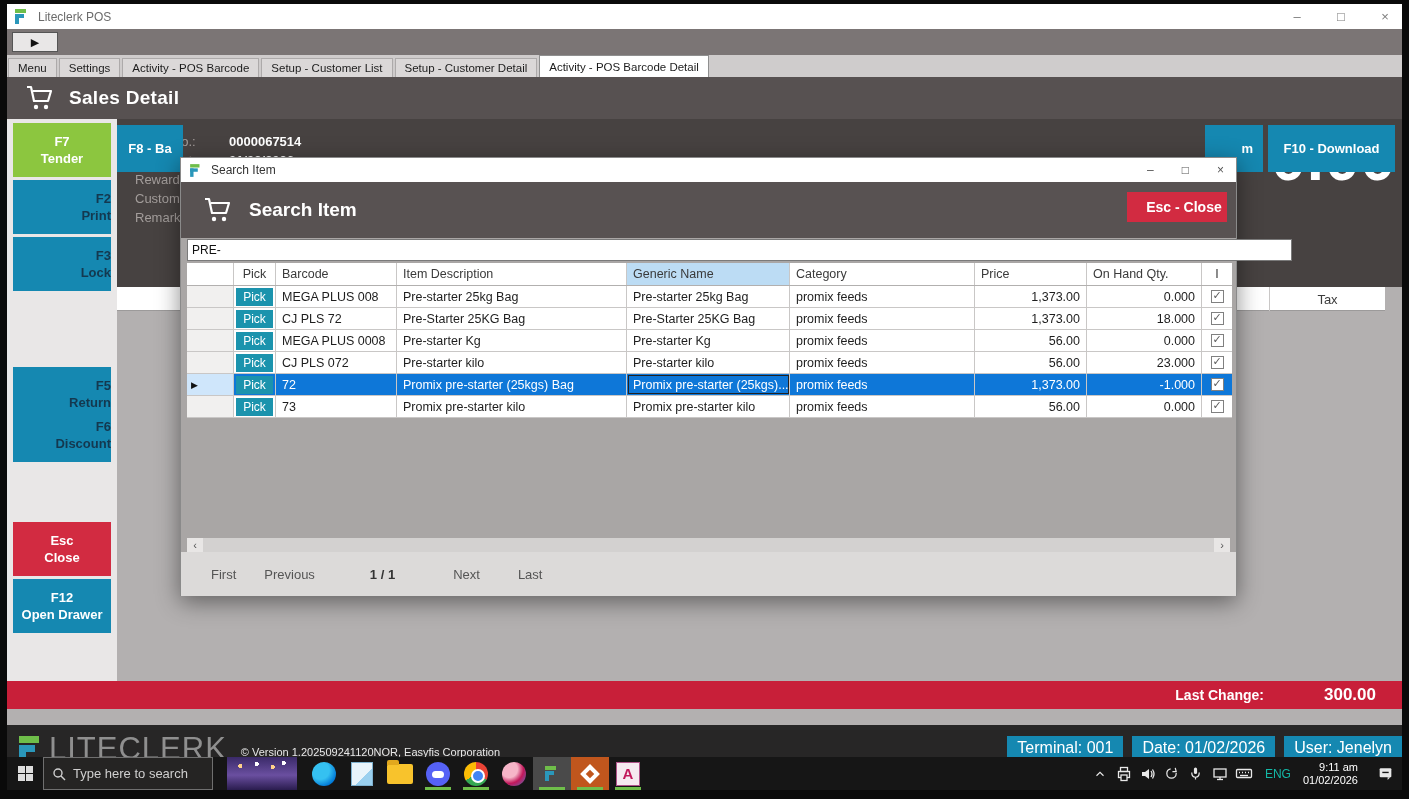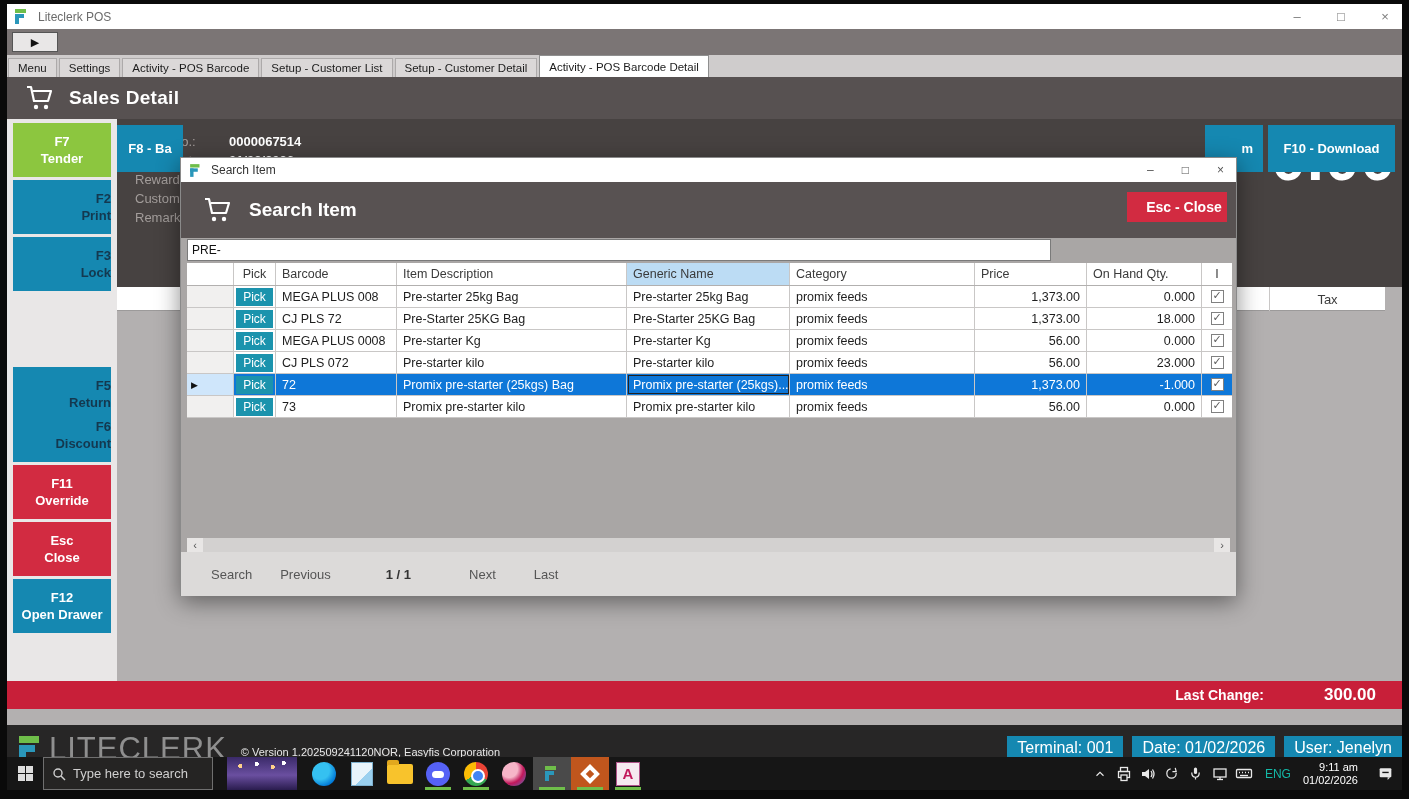--- a/index.html
+++ b/index.html
@@ -67,21 +67,21 @@
   .badge{background:#1588b1;color:#fff;font-size:16px;padding:3px 10px;white-space:nowrap;}
 
   
   .dialog{position:absolute;left:180px;top:157px;width:1057px;height:439px;background:#a9a6a5;border:1px solid #8a8a8a;box-shadow:0 6px 22px rgba(0,0,0,.45);z-index:20;}
   .dlg-title{position:absolute;left:0;top:0;width:100%;height:24px;background:#fff;display:flex;align-items:center;padding:0 8px;}
   .dlg-title .t-text{font-size:12px;color:#333;margin-left:7px;}
   .dlg-ctrls{position:absolute;right:12px;top:0;height:24px;display:flex;align-items:center;gap:28px;color:#555;font-size:12px;}
   .dlg-hdr{position:absolute;left:0;top:24px;width:100%;height:56px;background:#585252;display:flex;align-items:center;color:#fff;}
   .dlg-hdr .dh-title{font-size:19px;font-weight:bold;margin-left:16px;}
   .esc-btn{position:absolute;right:9px;top:10px;width:100px;height:30px;background:#d22b41;color:#fff;font-weight:bold;font-size:14px;display:flex;align-items:center;justify-content:center;cursor:pointer;padding-left:14px;}
-  .search-box{position:absolute;left:6px;top:81px;width:864px;height:22px;background:#fff;border:1px solid #7a7a7a;font-size:12px;color:#111;display:flex;align-items:center;padding-left:4px;}
+  .search-box{position:absolute;left:6px;top:81px;width:1105px;height:22px;background:#fff;border:1px solid #7a7a7a;font-size:12px;color:#111;display:flex;align-items:center;padding-left:4px;}
 
   
   .grid{position:absolute;left:6px;top:105px;width:1045px;background:#fff;font-size:12.5px;color:#1d1d1d;}
   .trow{display:flex;height:22px;border-bottom:1px solid #c9c7c6;background:#fff;}
   .trow.hdr{height:23px;border-bottom:1px solid #b2b0af;color:#3a3a3a;}
   .tc{border-right:1px solid #c9c7c6;display:flex;align-items:center;padding:0 6px;overflow:hidden;white-space:nowrap;}
   .c0{width:47px;background:#f1f0ef;padding:0 4px;}
   .c1{width:42px;justify-content:center;padding:0 2px;}
   .c2{width:121px;}
   .c3{width:230px;}
@@ -206,24 +206,20 @@
           <span>Lock</span>
         </div>
       <div class="sbtn teal" style="top:248px">
           <span>F5</span>
           <span>Return</span>
         </div>
       <div class="sbtn teal" style="top:289px">
           <span>F6</span>
           <span>Discount</span>
         </div>
-      <div class="sbtn red" style="top:346px">
-          <span>F11</span>
-          <span>Override</span>
-        </div>
       <div class="sbtn red" style="top:403px">
           <span>Esc</span>
           <span>Close</span>
         </div>
       <div class="sbtn tealw" style="top:460px">
           <span>F12</span>
           <span>Open Drawer</span>
         </div>
     </div>
 
@@ -416,21 +412,21 @@
           </div>
       </div>
     </div>
 
     <div class="hscroll">
       <div class="harrow">‹</div>
       <div class="harrow">›</div>
     </div>
 
     <div class="pager">
-      <span class="pg-first">Search</span>
+      <span class="pg-first">First</span>
       <span class="pg-prev">Previous</span>
       <span class="pg-page">1 / 1</span>
       <span class="pg-next">Next</span>
       <span class="pg-last">Last</span>
     </div>
   </div>
 
   <div class="taskbar">
     <div class="tb-start">
         <span class="winlogo">

